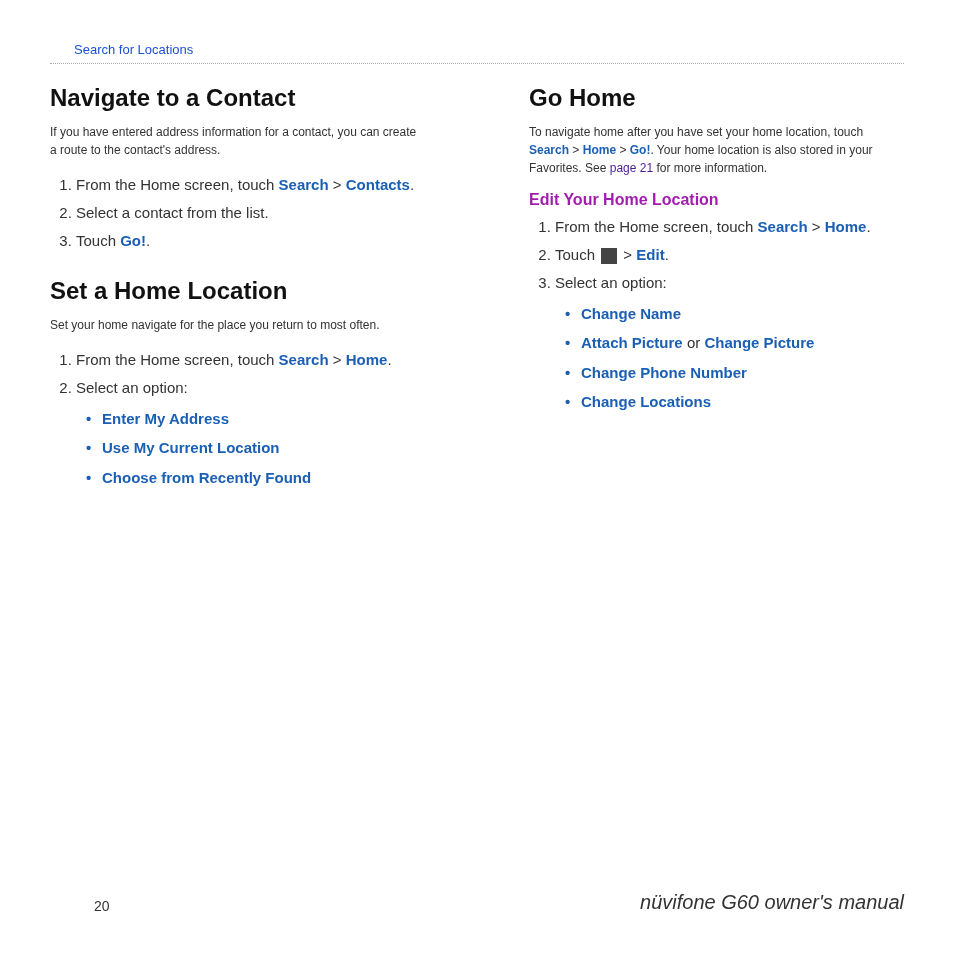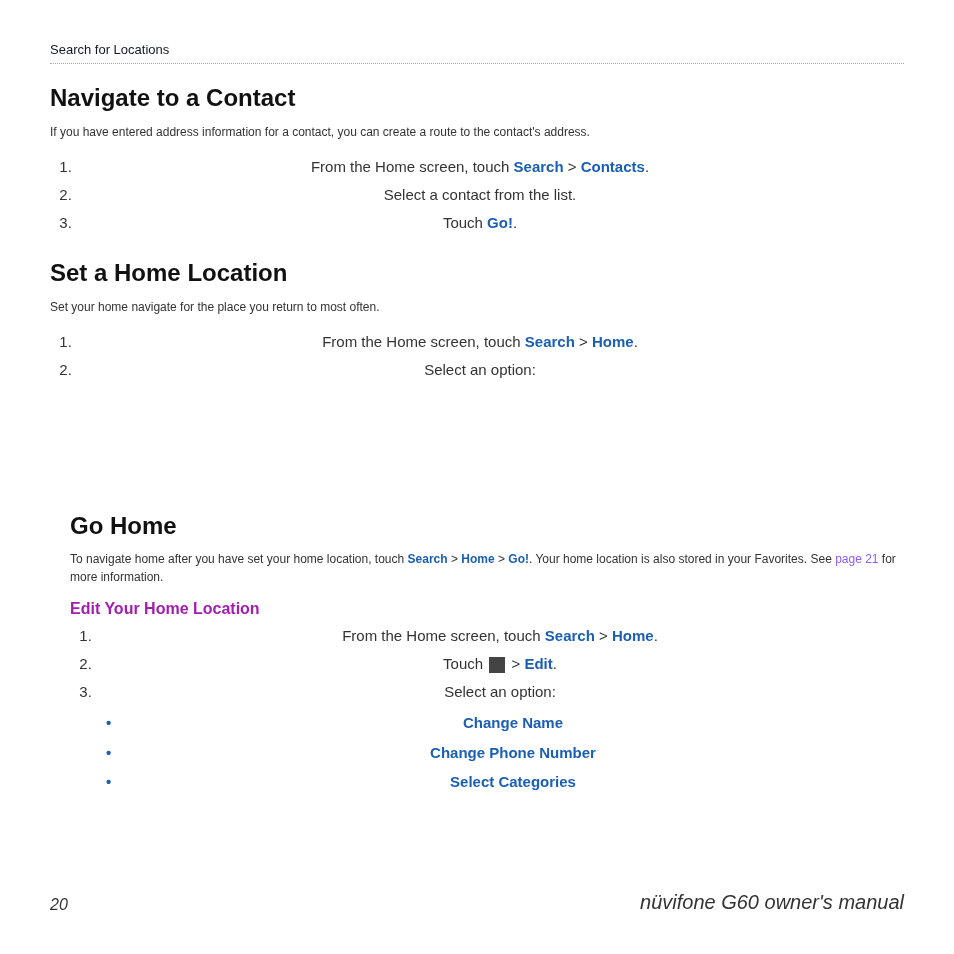--- a/index.html
+++ b/index.html
@@ -29,26 +29,26 @@
 
     .breadcrumb-bar {
       width: 100%;
       border-bottom: 1px dotted #aaaaaa;
       padding-bottom: 6px;
       margin-bottom: 20px;
     }
 
     .breadcrumb-text {
       font-size: 13px;
-      color: #0f172a;
+      color: #1d4ed8;
+      margin-left: 24px;
     }
 
     .content-area {
       display: flex;
-      flex-direction: column;
       flex: 1;
       gap: 64px;
     }
 
     .left-column {
       flex: 1;
       padding-right: 20px;
     }
 
     .right-column {
@@ -79,28 +79,27 @@
       margin-bottom: 14px;
     }
 
     .link-blue {
       color: #1a5fb4;
       font-weight: bold;
       text-decoration: none;
     }
 
     .link-blue-plain {
-      color: #8b5cf6;
+      color: #4c1d95;
       text-decoration: none;
     }
 
     ol {
       margin-left: 26px;
       margin-bottom: 10px;
-      text-align: center;
     }
 
     ol li {
       font-size: 15px;
       color: #333333;
       line-height: 1.6;
       margin-bottom: 4px;
     }
 
     ul.bullet-list {
@@ -138,23 +137,23 @@
     .footer {
       display: flex;
       justify-content: space-between;
       align-items: flex-end;
       border-top: none;
       padding-top: 16px;
       margin-top: auto;
     }
 
     .footer-page {
-      font-size: 16px;
-      font-style: italic;
-      color: #333333;
+      font-size: 14px;
+      color: #333333;
+      margin-left: 44px;
     }
 
     .footer-title {
       font-size: 20px;
       font-style: italic;
       color: #333333;
     }
 
     .multiline-li {
       margin-bottom: 2px;
@@ -190,20 +189,25 @@
 
       <h2 class="section-title" style="margin-top: 24px;">Set a Home Location</h2>
       <p class="body-text">Set your home navigate for the place you return to most often.</p>
 
       <ol>
         <li>
           <span>From the Home screen, touch </span><a class="link-blue">Search</a><span> &gt; </span><a class="link-blue">Home</a><span>.</span>
         </li>
         <li>
           <span>Select an option:</span>
+          <ul class="bullet-list">
+            <li>Enter My Address</li>
+            <li>Use My Current Location</li>
+            <li class="multiline-li">Choose from Recently Found</li>
+          </ul>
         </li>
       </ol>
 
     </div>
 
     <div class="right-column">
 
       <h2 class="section-title">Go Home</h2>
       <p class="body-text">
         <span>To navigate home after you have set your home location, touch </span><a class="link-blue">Search</a><span> &gt; </span><a class="link-blue">Home</a><span> &gt; </span><a class="link-blue">Go!</a><span>. Your home location is also stored in your Favorites. See </span><a class="link-blue-plain">page 21</a><span> for more information.</span>
@@ -215,22 +219,23 @@
         <li>
           <span>From the Home screen, touch </span><a class="link-blue">Search</a><span> &gt; </span><a class="link-blue">Home</a><span>.</span>
         </li>
         <li>
           <span>Touch </span><span class="inline-icon"></span><span> &gt; </span><a class="link-blue">Edit</a><span>.</span>
         </li>
         <li>
           <span>Select an option:</span>
           <ul class="bullet-list">
             <li>Change Name</li>
+            <li><span>Attach Picture</span> <span style="color:#333333; font-weight: normal;">or </span><span>Change Picture</span></li>
             <li>Change Phone Number</li>
-            <li>Select Categories</li>
+            <li>Change Locations</li>
           </ul>
         </li>
       </ol>
 
     </div>
   </div>
 
   <div class="footer">
     <span class="footer-page">20</span>
     <span class="footer-title">nüvifone G60 owner's manual</span>

